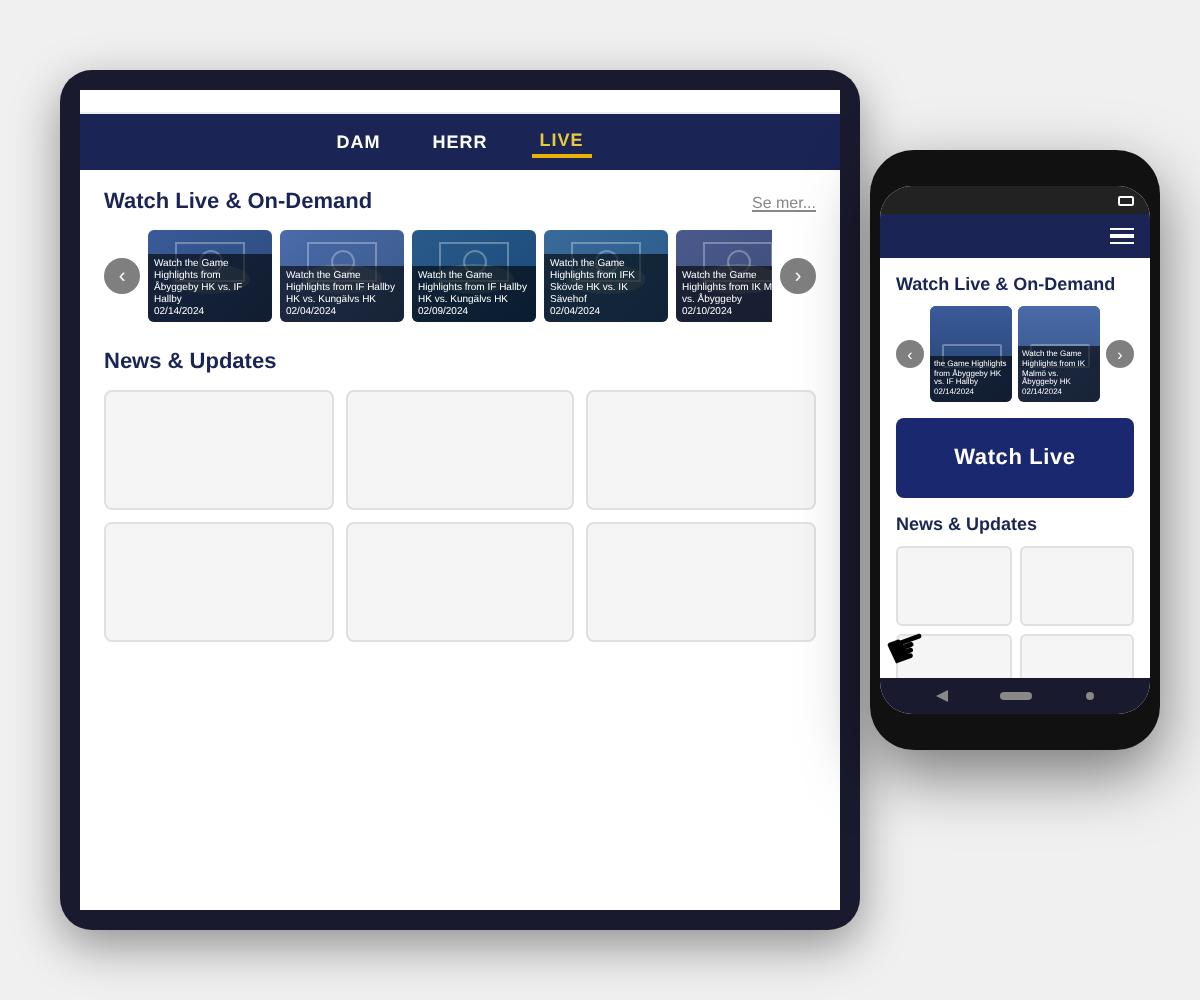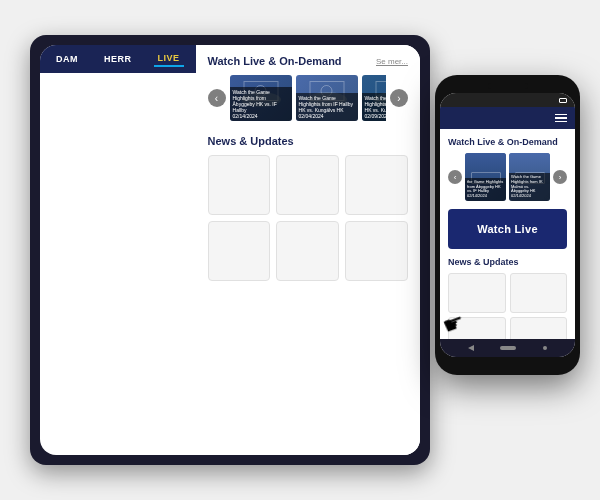--- a/index.html
+++ b/index.html
@@ -31,24 +31,24 @@
       background: #1a1a2e;
       border-radius: 16px;
       padding: 10px;
       box-shadow: 0 8px 24px rgba(0,0,0,0.4);
     }
 
     .tablet-screen {
       width: 100%;
       height: 100%;
       background: #fff;
-      border-radius: 16px;
-      overflow: hidden;
-      display: flex;
-      flex-direction: row;
+      border-radius: 0;
+      overflow: hidden;
+      display: flex;
+      flex-direction: column;
     }
 
     
     .tablet-nav {
       background: #1a2455;
       display: flex;
       align-items: center;
       justify-content: center;
       padding: 6px 12px;
       gap: 18px;
@@ -59,21 +59,21 @@
       color: #fff;
       font-size: 9px;
       font-weight: 600;
       letter-spacing: 0.5px;
       cursor: pointer;
       padding: 2px 4px;
     }
 
     .tablet-nav-item.active {
       color: #e8c840;
-      border-bottom: 2px solid #0ea5e9;
+      border-bottom: 2px solid #eab308;
     }
 
     .tablet-nav-item.live {
       color: #e8c840;
     }
 
     
     .tablet-content {
       flex: 1;
       overflow-y: auto;

